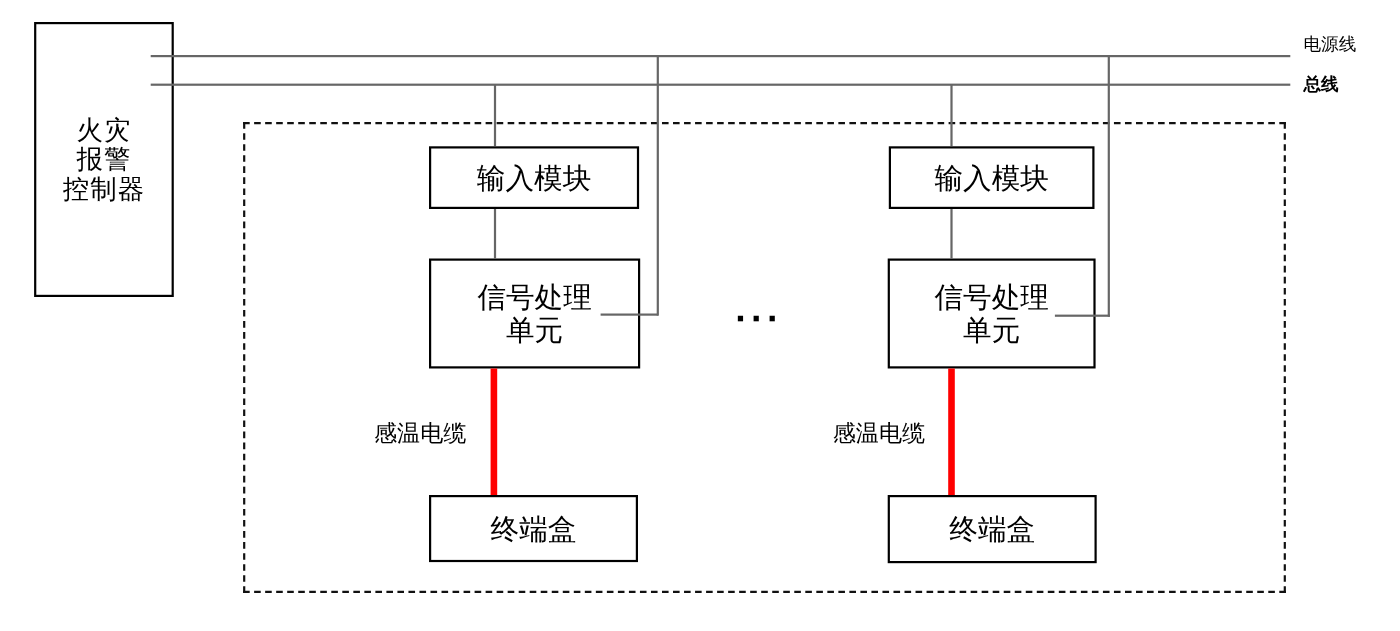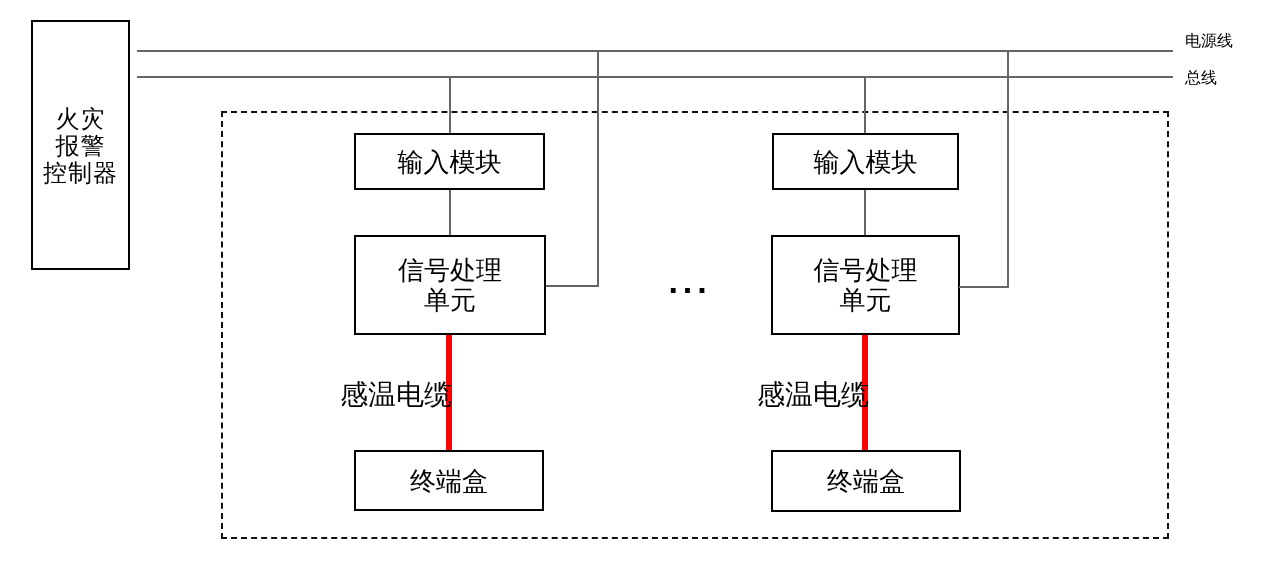--- a/index.html
+++ b/index.html
@@ -20,24 +20,24 @@
     border: 2px solid var(--color-box_border, #000000);
     background: #ffffff;
     display: flex;
     align-items: center;
     justify-content: center;
     text-align: center;
     box-sizing: border-box;
     white-space: pre-line;
   }
   .controller-box {
-    left: 31px; top: 20px; width: 99px; height: 250px;
+    left: 31px; top: 20px; width: 127px; height: 250px;
     font-size: 24px; line-height: 27px; letter-spacing: 1px;
   }
-  .module-box { font-size: 26px; line-height: 30px; }
+  .module-box { font-size: 26px; line-height: 30px; margin-left: 36px; }
   .input-1    { left: 354px; top: 133px; width: 191px; height: 57px; }
   .signal-1   { left: 354px; top: 235px; width: 192px; height: 100px; }
   .terminal-1 { left: 354px; top: 450px; width: 190px; height: 61px; }
   .input-2    { left: 772px; top: 133px; width: 187px; height: 57px; }
   .signal-2   { left: 771px; top: 235px; width: 189px; height: 100px; }
   .terminal-2 { left: 771px; top: 450px; width: 190px; height: 62px; }
 
   .wire { position: absolute; background: var(--color-wire, #666666); }
   .wire.h { height: 2px; }
   .wire.v { width: 2px; }
@@ -63,22 +63,22 @@
   .cable-1 { left: 446px; }
   .cable-2 { left: 862px; }
 
   .lbl {
     position: absolute;
     font-size: 16px;
     line-height: 22px;
     white-space: nowrap;
   }
   .power-label { left: 1185px; top: 30px; }
-  .bus-label   { left: 1185px; top: 67px; }
-  .cable-label { font-size: 28px; }
+  .bus-label   { left: 1185px; top: 67px; font-weight: bold; }
+  .cable-label { font-size: 21px; }
   .cable-label-1 { left: 340px; top: 384px; }
   .cable-label-2 { left: 757px; top: 384px; }
 
   .dashed-zone {
     position: absolute;
     left: 221px; top: 111px; width: 948px; height: 428px;
     border: 2px dashed #111111;
     box-sizing: border-box;
   }
   .ellipsis {

